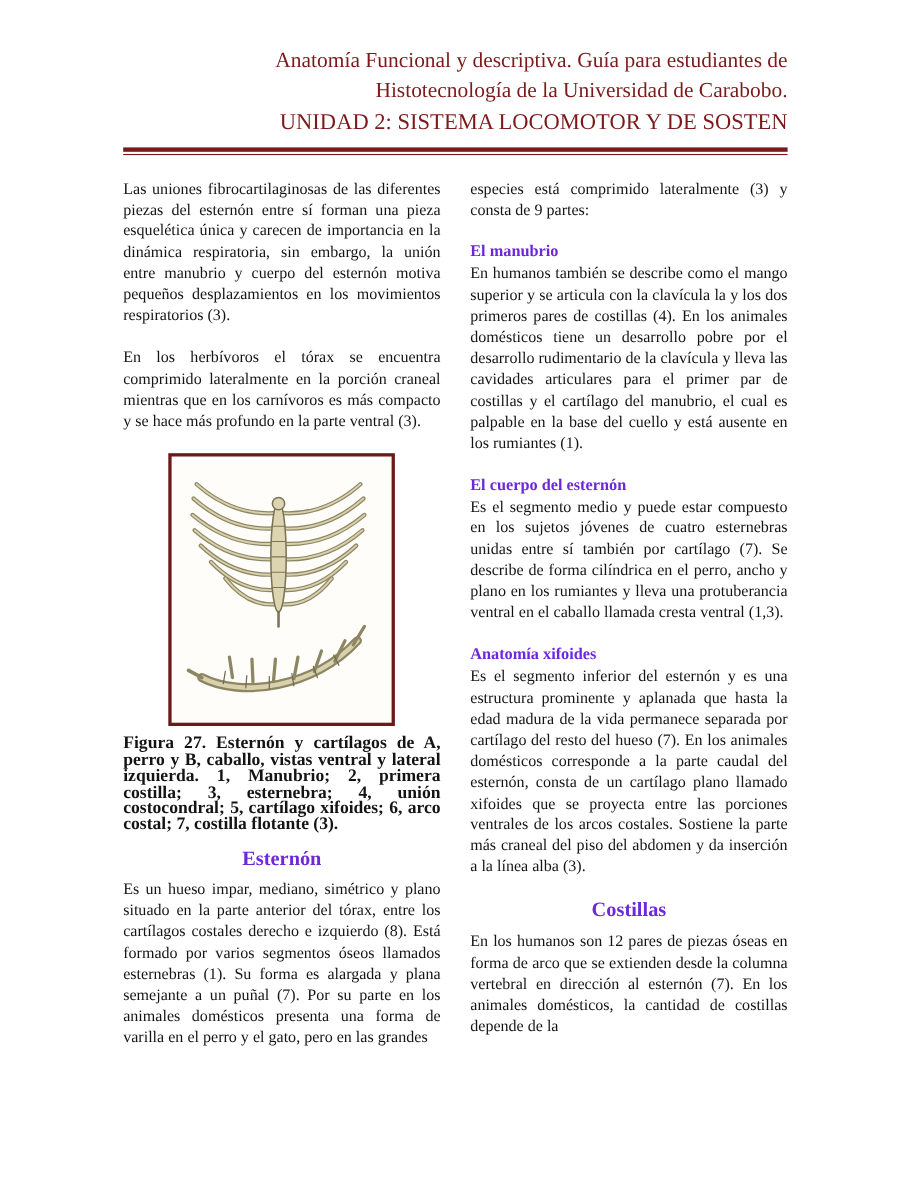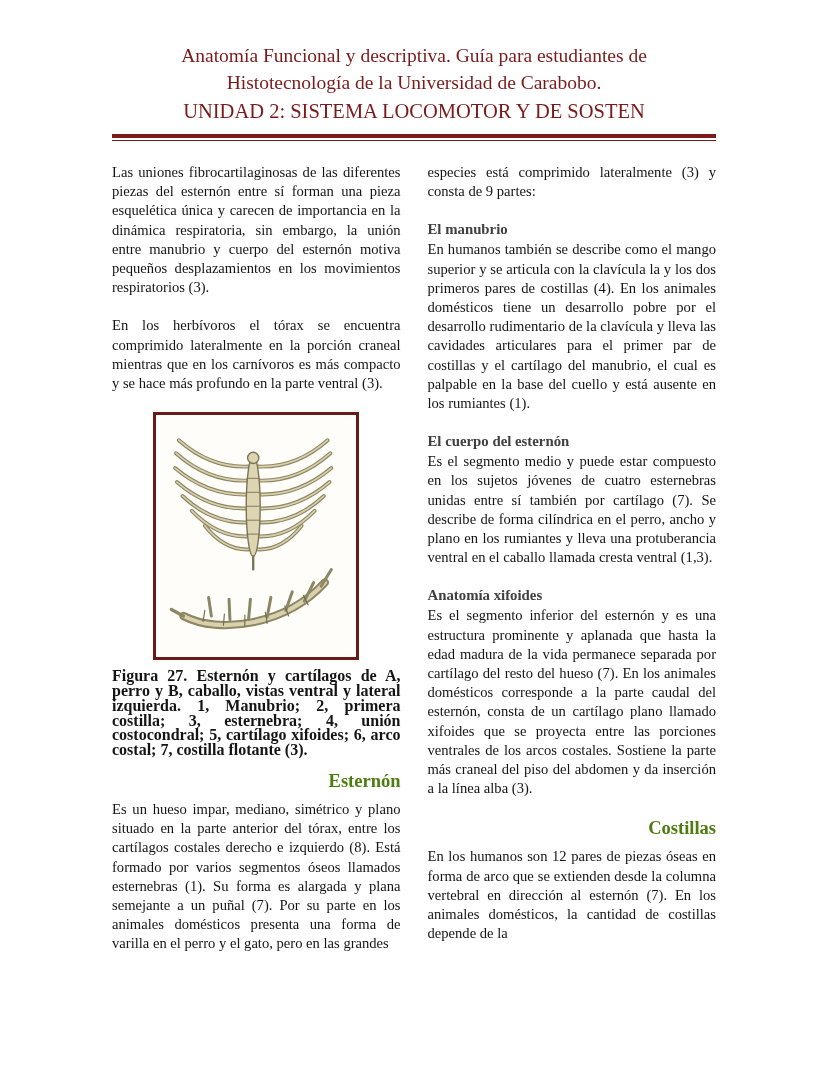--- a/index.html
+++ b/index.html
@@ -6,41 +6,41 @@
   body {
     width: 828px; height: 1071px;
     background: #ffffff;
     font-family: "Liberation Serif", serif;
     color: #141414;
     overflow: hidden;
   }
   .page { padding: 42px 112px 0 112px; box-sizing: border-box; }
 
   
-  .doc-header { text-align: center; color: #7b1a1a; }
+  .doc-header { text-align: right; color: #7b1a1a; }
   .doc-header .t-line { font-size: 19.5px; line-height: 27px; }
   .doc-header .t-unit { font-size: 20.5px; line-height: 28px; margin-top: 1px; }
   .header-rule {
     margin-top: 9px;
     height: 2px;
     border-top: 4px solid #7b1a1a;
     border-bottom: 1.5px solid #7b1a1a;
   }
 
   
   .columns { display: flex; gap: 27px; margin-top: 22px; }
   .col { flex: 1 1 0; font-size: 14.6px; line-height: 19.2px; text-align: justify; }
   .col p { margin: 0 0 19px 0; }
 
   h2.sec-head {
-    color: #4d7c0f; font-size: 18.5px; line-height: 23px;
-    margin: 2px 0 7px 0; text-align: right; font-weight: bold;
+    color: #6d28d9; font-size: 18.5px; line-height: 23px;
+    margin: 2px 0 7px 0; text-align: center; font-weight: bold;
   }
   h3.sub-head {
-    color: #404040; font-size: 14.8px; line-height: 19px;
+    color: #6d28d9; font-size: 14.8px; line-height: 19px;
     margin: 0 0 1px 0; text-align: left; font-weight: bold;
   }
 
   
   figure { margin: 3px 0 12px 0; }
   .fig-frame {
     width: 206px; margin: 0 auto;
     border: 3px solid #6b1a1a;
     background: #fffdf9;
     padding: 9px 7px;

